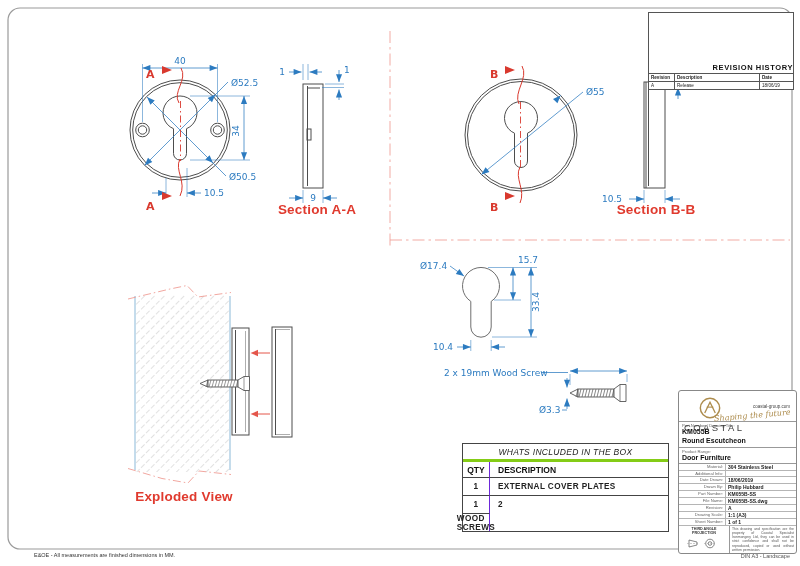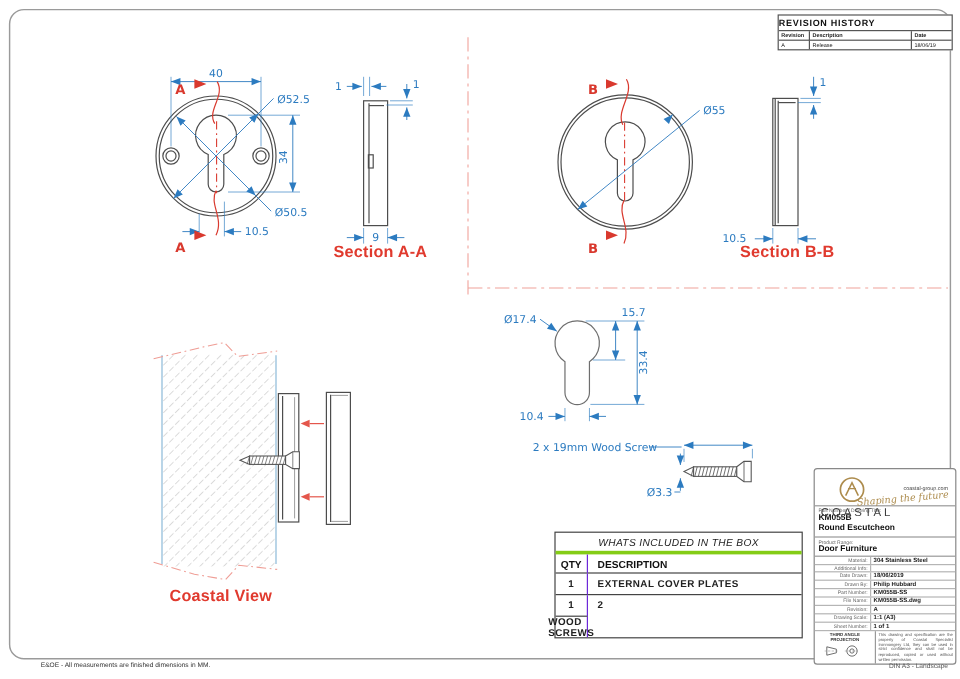--- a/index.html
+++ b/index.html
@@ -15,22 +15,22 @@
   .bx{stroke:#2c7bc0;stroke-width:.55;fill:none;}
   .rl{stroke:#d9392e;stroke-width:1;fill:none;}
   .rd{stroke:#d9392e;stroke-width:.9;fill:none;stroke-dasharray:7 3 1.5 3;}
   .pink{stroke:#f0a29a;stroke-width:.9;fill:none;stroke-dasharray:12 4 2.5 4;}
   .brk{stroke:#ef9d95;stroke-width:.9;fill:none;stroke-dasharray:8 3 1.5 3;}
   .lb{stroke:#8bb9d8;stroke-width:1;}
   .view-label{position:absolute;color:#e03a2e;font-weight:bold;font-size:13.5px;
       text-align:center;letter-spacing:.2px;}
   
   .rev{position:absolute;left:648px;top:12px;width:144px;border:1px solid #555;background:#fff;}
-  .rev-title{font-size:7.5px;font-weight:bold;text-align:left;letter-spacing:.6px;
-      padding:1.5px 0;border-bottom:1px solid #555;color:#111;}
+  .rev-title{font-size:7.5px;font-weight:bold;text-align:right;letter-spacing:.6px;
+      padding:1.5px 0;border-bottom:1px solid #555;color:#111;margin-top:48px;}
   .rev-grid{display:grid;grid-template-columns:26px 1fr 33px;}
   .rev-grid>div{font-size:4.6px;padding:1px 2px;border-right:1px solid #555;color:#222;}
   .rev-grid>div:nth-child(3n){border-right:none;}
   .rev-grid>div:nth-child(-n+3){font-weight:bold;border-bottom:1px solid #555;}
   
   .box{position:absolute;left:462px;top:443px;width:205px;border:1px solid #444;background:#fff;}
   .box-title{font-size:8.5px;font-style:italic;text-align:center;padding:2.5px 0;
       border-bottom:3px solid #84cc16;color:#222;letter-spacing:.3px;}
   .box-grid{display:grid;grid-template-columns:27px 1fr;}
   .box-grid>div{border-bottom:1px solid #444;border-right:1px solid #6d28d9;display:flex;align-items:center;}
@@ -238,21 +238,21 @@
     </g>
     <line x1="270" y1="353" x2="258" y2="353" stroke="#e4564b" stroke-width="1"></line>
     <polygon points="258,349.8 250.5,353 258,356.2" fill="#e4564b"></polygon>
     <line x1="270" y1="414" x2="258" y2="414" stroke="#e4564b" stroke-width="1"></line>
     <polygon points="258,410.8 250.5,414 258,417.2" fill="#e4564b"></polygon>
   </g>
 </svg>
 
 <div class="view-label" style="left:247px;top:202px;width:140px;">Section A-A</div>
 <div class="view-label" style="left:586px;top:202px;width:140px;">Section B-B</div>
-<div class="view-label" style="left:114px;top:489px;width:140px;">Coastal View</div>
+<div class="view-label" style="left:114px;top:489px;width:140px;">Exploded View</div>
 
 <div class="rev">
   <div class="rev-title">REVISION HISTORY</div>
   <div class="rev-grid">
     <div>Revision</div>
     <div>Description</div>
     <div>Date</div>
     <div>A</div>
     <div>Release</div>
     <div>18/06/19</div>

